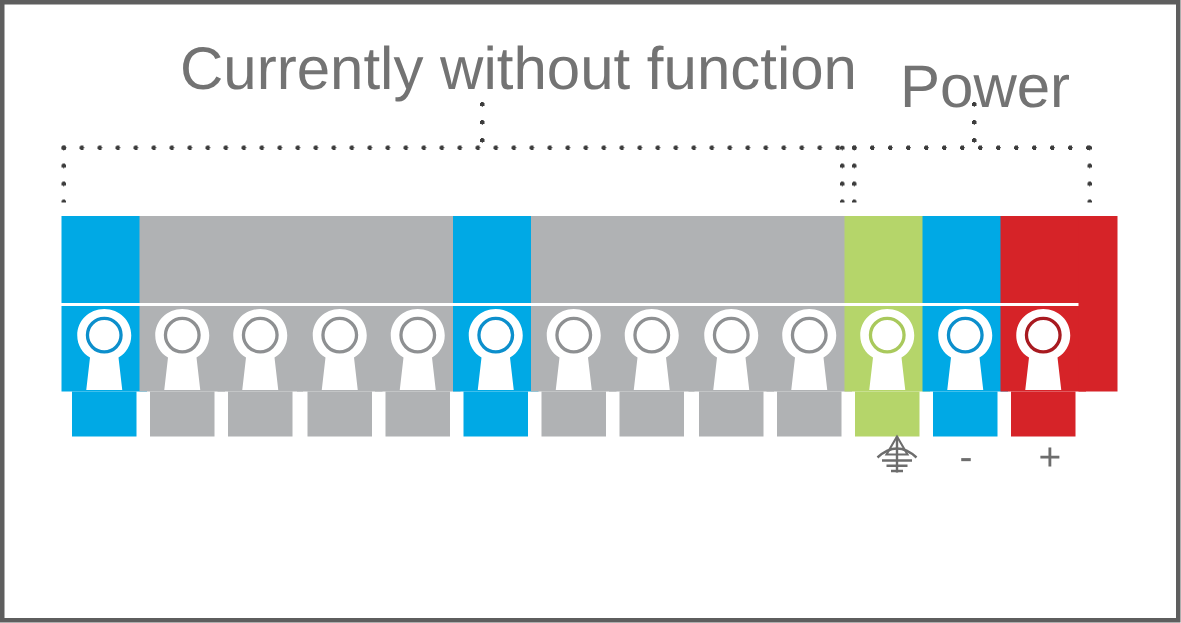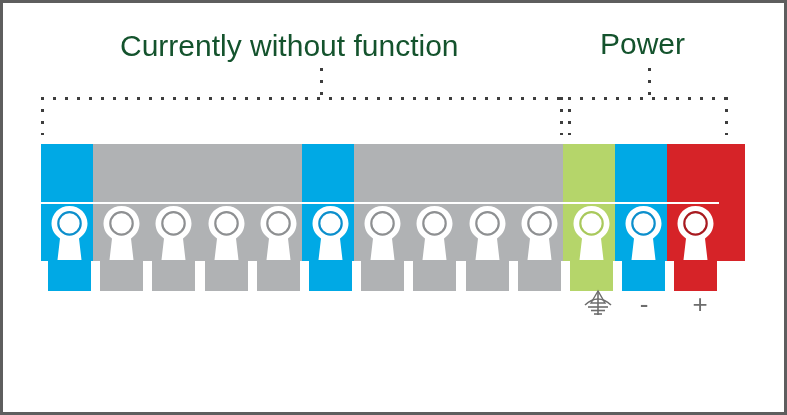--- a/index.html
+++ b/index.html
@@ -11,22 +11,22 @@
   }
   #frame{
     position:absolute;left:0;top:0;width:787px;height:415px;
     box-sizing:border-box;
     border:3px solid #5e5e5e;
     background:#ffffff;
   }
   
   .grp-label{
     position:absolute;
-    color:#14532d;
-    font-size:30px;
+    color:#737373;
+    font-size:40px;
     line-height:34px;
     white-space:nowrap;
     font-family:"Liberation Sans", sans-serif;
   }
   
   .brk-h{
     position:absolute;
     height:3px;
     background-image:radial-gradient(circle at 1.5px 1.5px, #3d3d3d 1.5px, transparent 1.6px);
     background-size:12px 3px;
@@ -73,21 +73,21 @@
     font-family:"Liberation Sans", sans-serif;
   }
 </style>
 </head>
 <body>
 
 <div id="frame">
 
   <div class="grp-label" id="lbl-group-1" style="left:117px;top:26px;">Currently without function</div>
 
-  <div class="grp-label" id="lbl-group-2" style="left:597px;top:24px;">Power</div>
+  <div class="grp-label" id="lbl-group-2" style="left:597px;top:38px;">Power</div>
 
   <div class="brk-v" style="left:317px;top:65px;height:28px;"></div>
   <div class="brk-h" style="left:38px;top:94px;width:522px;"></div>
   <div class="brk-v" style="left:38px;top:94px;height:38px;"></div>
   <div class="brk-v" style="left:557px;top:94px;height:38px;"></div>
 
   <div class="brk-v" style="left:645px;top:65px;height:28px;"></div>
   <div class="brk-h" style="left:565px;top:94px;width:160px;"></div>
   <div class="brk-v" style="left:565px;top:94px;height:38px;"></div>
   <div class="brk-v" style="left:722px;top:94px;height:38px;"></div>

